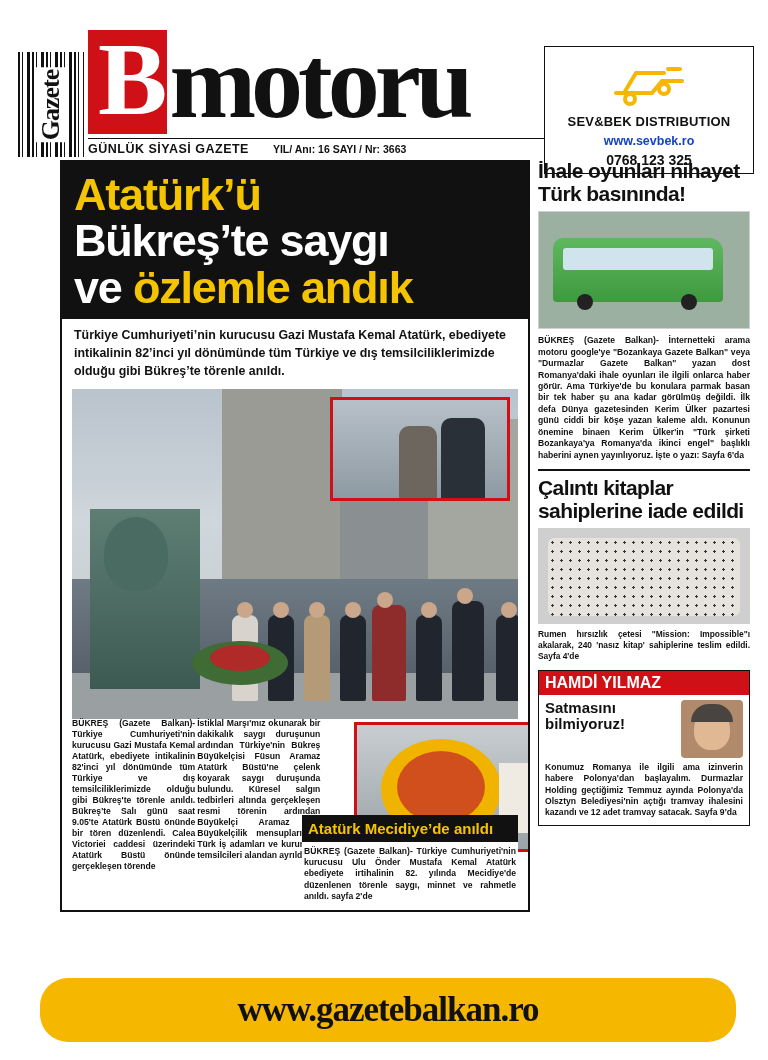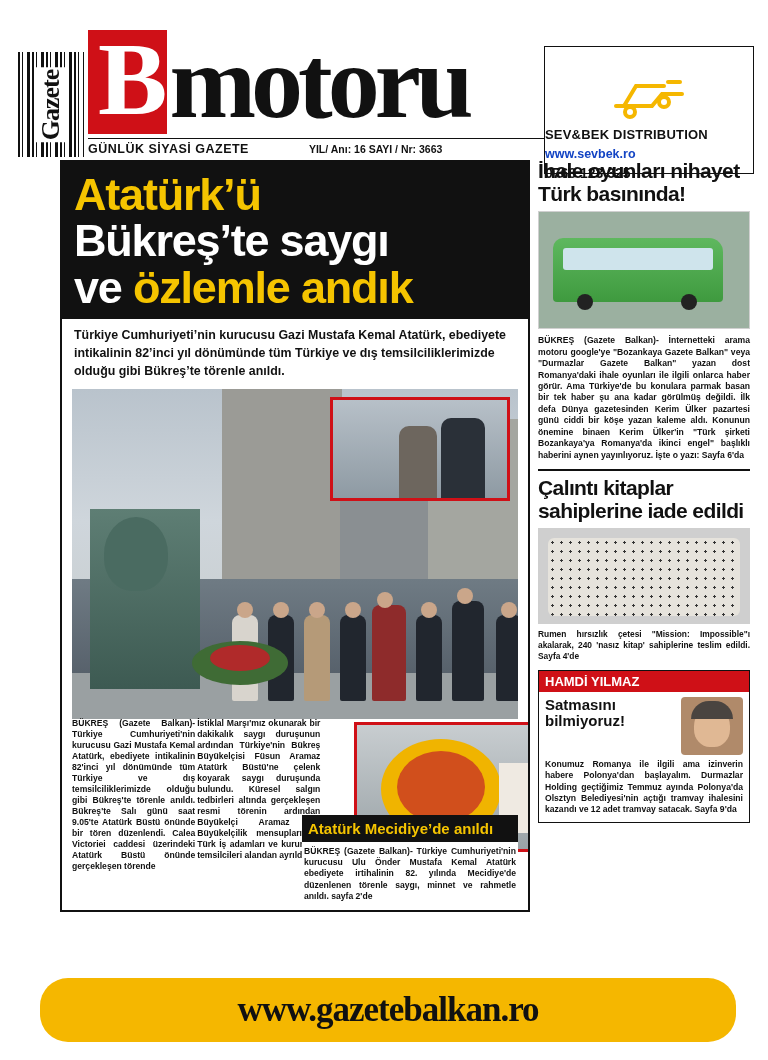--- a/index.html
+++ b/index.html
@@ -33,27 +33,27 @@
   .black-rest {
     font-family:"Liberation Serif", serif; font-weight:bold; font-size:104px; line-height:0.95;
     letter-spacing:-5px; color:#111; margin-left: 2px;
   }
   .romanya {
     position:absolute; right: 2px; top: 18px; font-style: italic; font-size: 14px; color:#111;
     font-family:"Liberation Serif", serif;
   }
   .sub-row { display:flex; align-items:center; margin-top: 4px; border-top:1px solid #111; padding-top:2px; }
   .sub-left { font-weight:bold; font-size: 12.5px; letter-spacing: 0.5px; color:#111; }
-  .sub-mid { margin-left: 60px; font-weight:bold; font-size: 10.5px; color:#111; }
+  .sub-mid { margin-left: 24px; font-weight:bold; font-size: 10.5px; color:#111; }
   .sub-date { margin-left: auto; font-weight:bold; font-size: 10.5px; color:#111; border-bottom:2px solid #cf1017; padding-bottom:1px;}
 
   
   .ad-box {
     position:absolute; right: 14px; top: 46px; width: 210px; height: 128px;
-    border:1px solid #111; background:#fff; padding-top: 22px;
+    border:1px solid #111; background:#fff; text-align:center; padding-top: 9px;
   }
   .ad-logo { height: 56px; display:flex; align-items:center; justify-content:center; }
   .ad-name { font-weight:bold; font-size:13px; letter-spacing:0.2px; color:#111; margin-top:2px;}
   .ad-url { color:#1344c4; font-weight:bold; font-size:12.5px; margin-top:5px; }
   .ad-phone { color:#111; font-weight:bold; font-size:14px; margin-top:4px; }
 
   
   .content { display:flex; padding: 0 14px; gap: 8px; height: 760px; }
   .left-col { width: 516px; position:relative; }
   .right-col { width: 212px; position:relative; }
@@ -108,21 +108,21 @@
   .bus .win { position:absolute; top: 10px; left: 10px; right: 10px; height: 22px; background:#cfe4ec; border-radius:3px;}
   .bus .wh { position:absolute; bottom:-8px; width:16px; height:16px; background:#222; border-radius:50%; }
   .r-body { font-size: 8.6px; line-height: 1.33; font-weight:bold; text-align:justify; margin-top: 6px; color:#111;}
   .r-rule { border-top: 2px solid #111; margin: 8px 0 6px 0; }
   .r-photo2 { width:100%; height: 96px; position:relative; overflow:hidden; background:#cfcfcf; margin-top:6px;}
   .r-photo2 .sack { position:absolute; left:10px; top:10px; right:10px; bottom:8px; background:#e6e3dc;
       background-image: radial-gradient(#333 1px, transparent 1.4px); background-size: 9px 9px; border-radius:6px;}
   .r-cap { font-size: 8.4px; line-height:1.3; font-weight:bold; margin-top:5px; text-align:justify; }
 
   .author-box { margin-top: 8px; border:1px solid #111; }
-  .author-bar { background:#cf1017; color:#fff; font-weight:bold; font-size: 13px; padding: 3px 6px; }
+  .author-bar { background:#cf1017; color:#fff; font-weight:bold; font-size: 16px; padding: 3px 6px; }
   .author-inner { display:flex; padding: 5px 6px 0 6px; }
   .author-title { font-weight:bold; font-size: 15px; line-height:1.08; flex:1; }
   .avatar { width: 62px; height: 58px; background:#b08a6a; border-radius: 4px; position:relative; overflow:hidden;}
   .avatar .face { position:absolute; left:13px; top:10px; width:36px; height:40px; background:#e0b894; border-radius: 48% 48% 44% 44%; }
   .avatar .hair { position:absolute; left:10px; top:4px; width:42px; height:18px; background:#4a4440; border-radius: 20px 20px 0 0;}
   .author-text { font-size: 8.6px; line-height:1.32; font-weight:bold; padding: 4px 6px 6px 6px; text-align:justify; }
 
   
   .footer {
     position:absolute; left: 40px; right: 32px; bottom: 18px; height: 64px;

